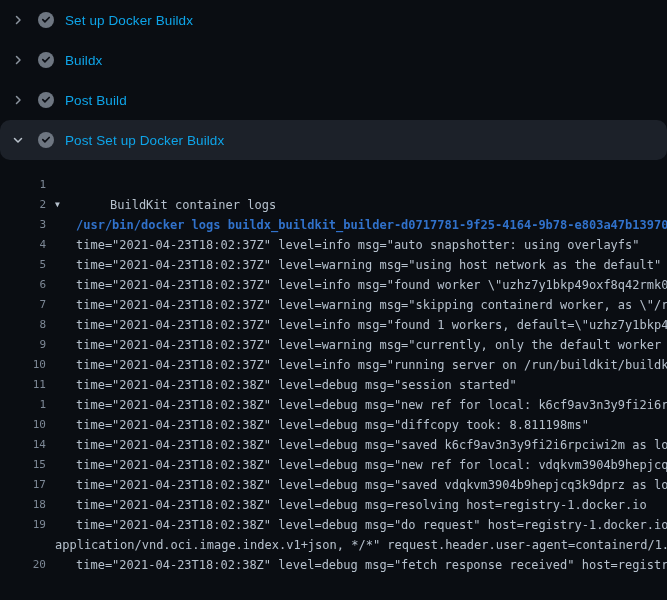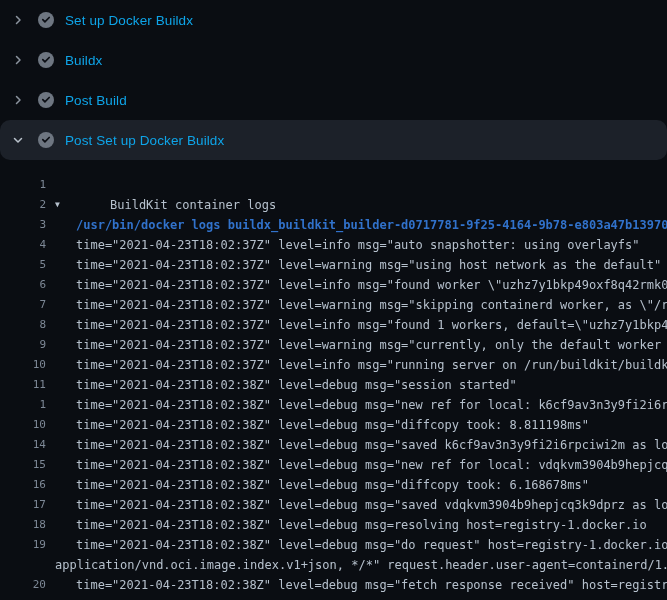--- a/index.html
+++ b/index.html
@@ -183,24 +183,20 @@
   </div>
         <div class="log-line">
     <span class="ln">14</span>
     <span class="lc indent">time="2021-04-23T18:02:38Z" level=debug msg="saved k6cf9av3n3y9fi2i6rpciwi2m as loca</span>
   </div>
         <div class="log-line">
     <span class="ln">15</span>
     <span class="lc indent">time="2021-04-23T18:02:38Z" level=debug msg="new ref for local: vdqkvm3904b9hepjcq3k9</span>
   </div>
         <div class="log-line">
-    <span class="ln">16</span>
-    <span class="lc indent">time="2021-04-23T18:02:38Z" level=debug msg="diffcopy took: 6.168678ms"</span>
-  </div>
-        <div class="log-line">
     <span class="ln">17</span>
     <span class="lc indent">time="2021-04-23T18:02:38Z" level=debug msg="saved vdqkvm3904b9hepjcq3k9dprz as loca</span>
   </div>
         <div class="log-line">
     <span class="ln">18</span>
     <span class="lc indent">time="2021-04-23T18:02:38Z" level=debug msg=resolving host=registry-1.docker.io</span>
   </div>
         <div class="log-line">
     <span class="ln">19</span>
     <span class="lc indent">time="2021-04-23T18:02:38Z" level=debug msg="do request" host=registry-1.docker.io r</span>

